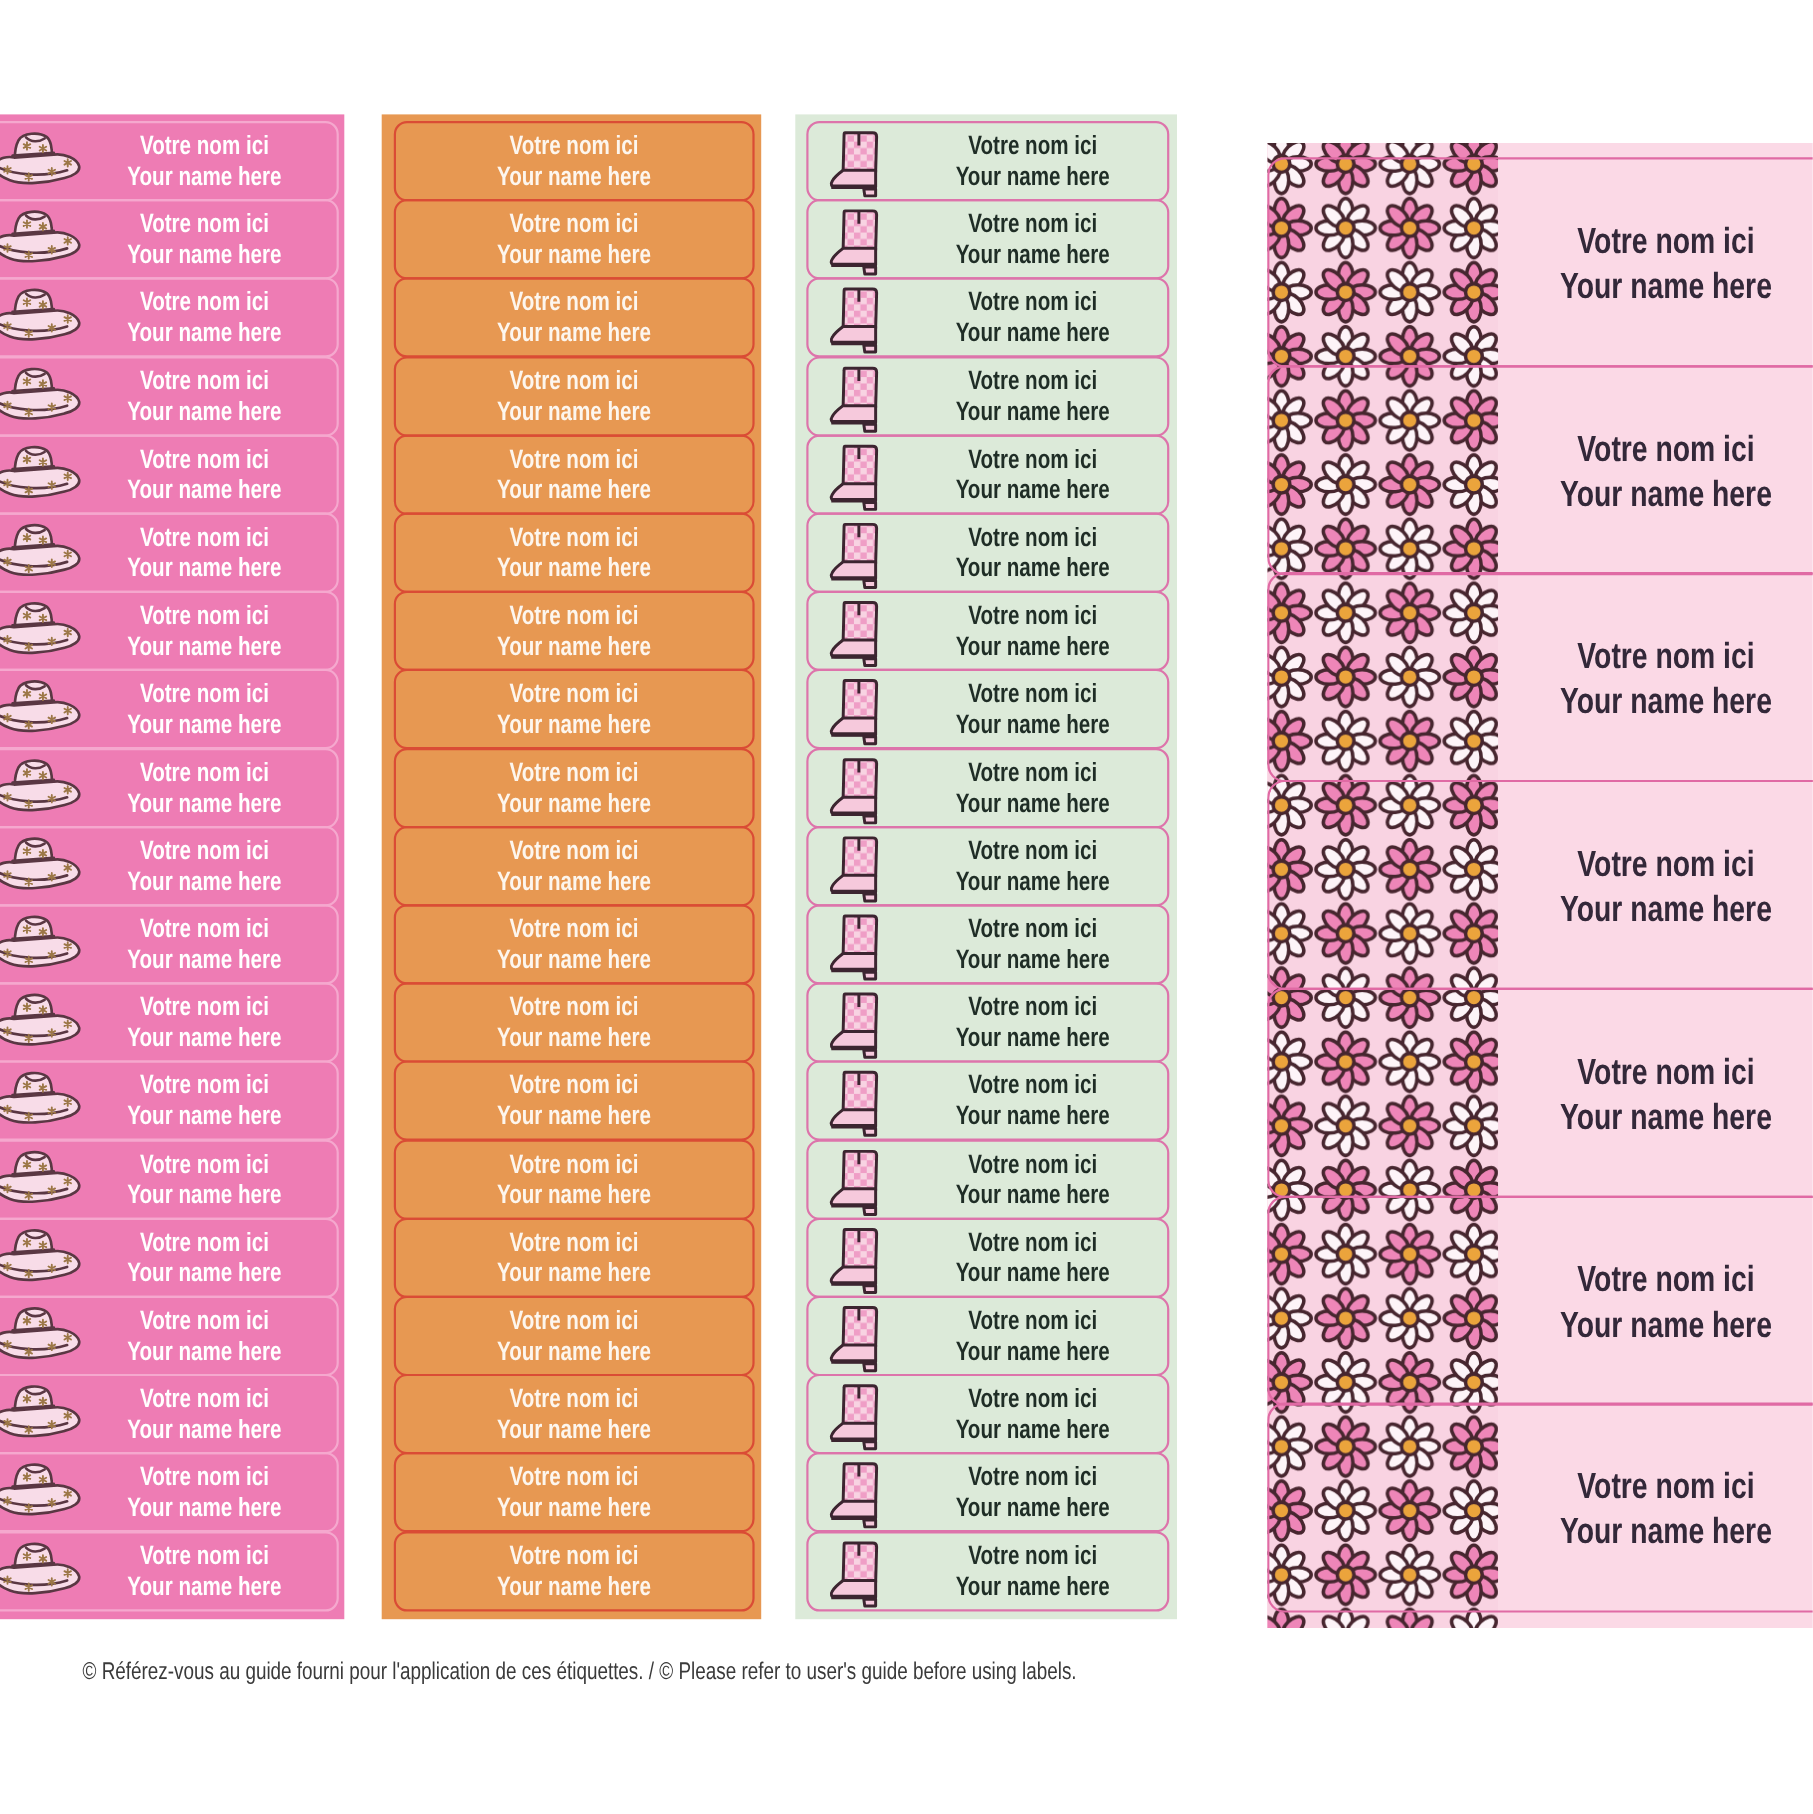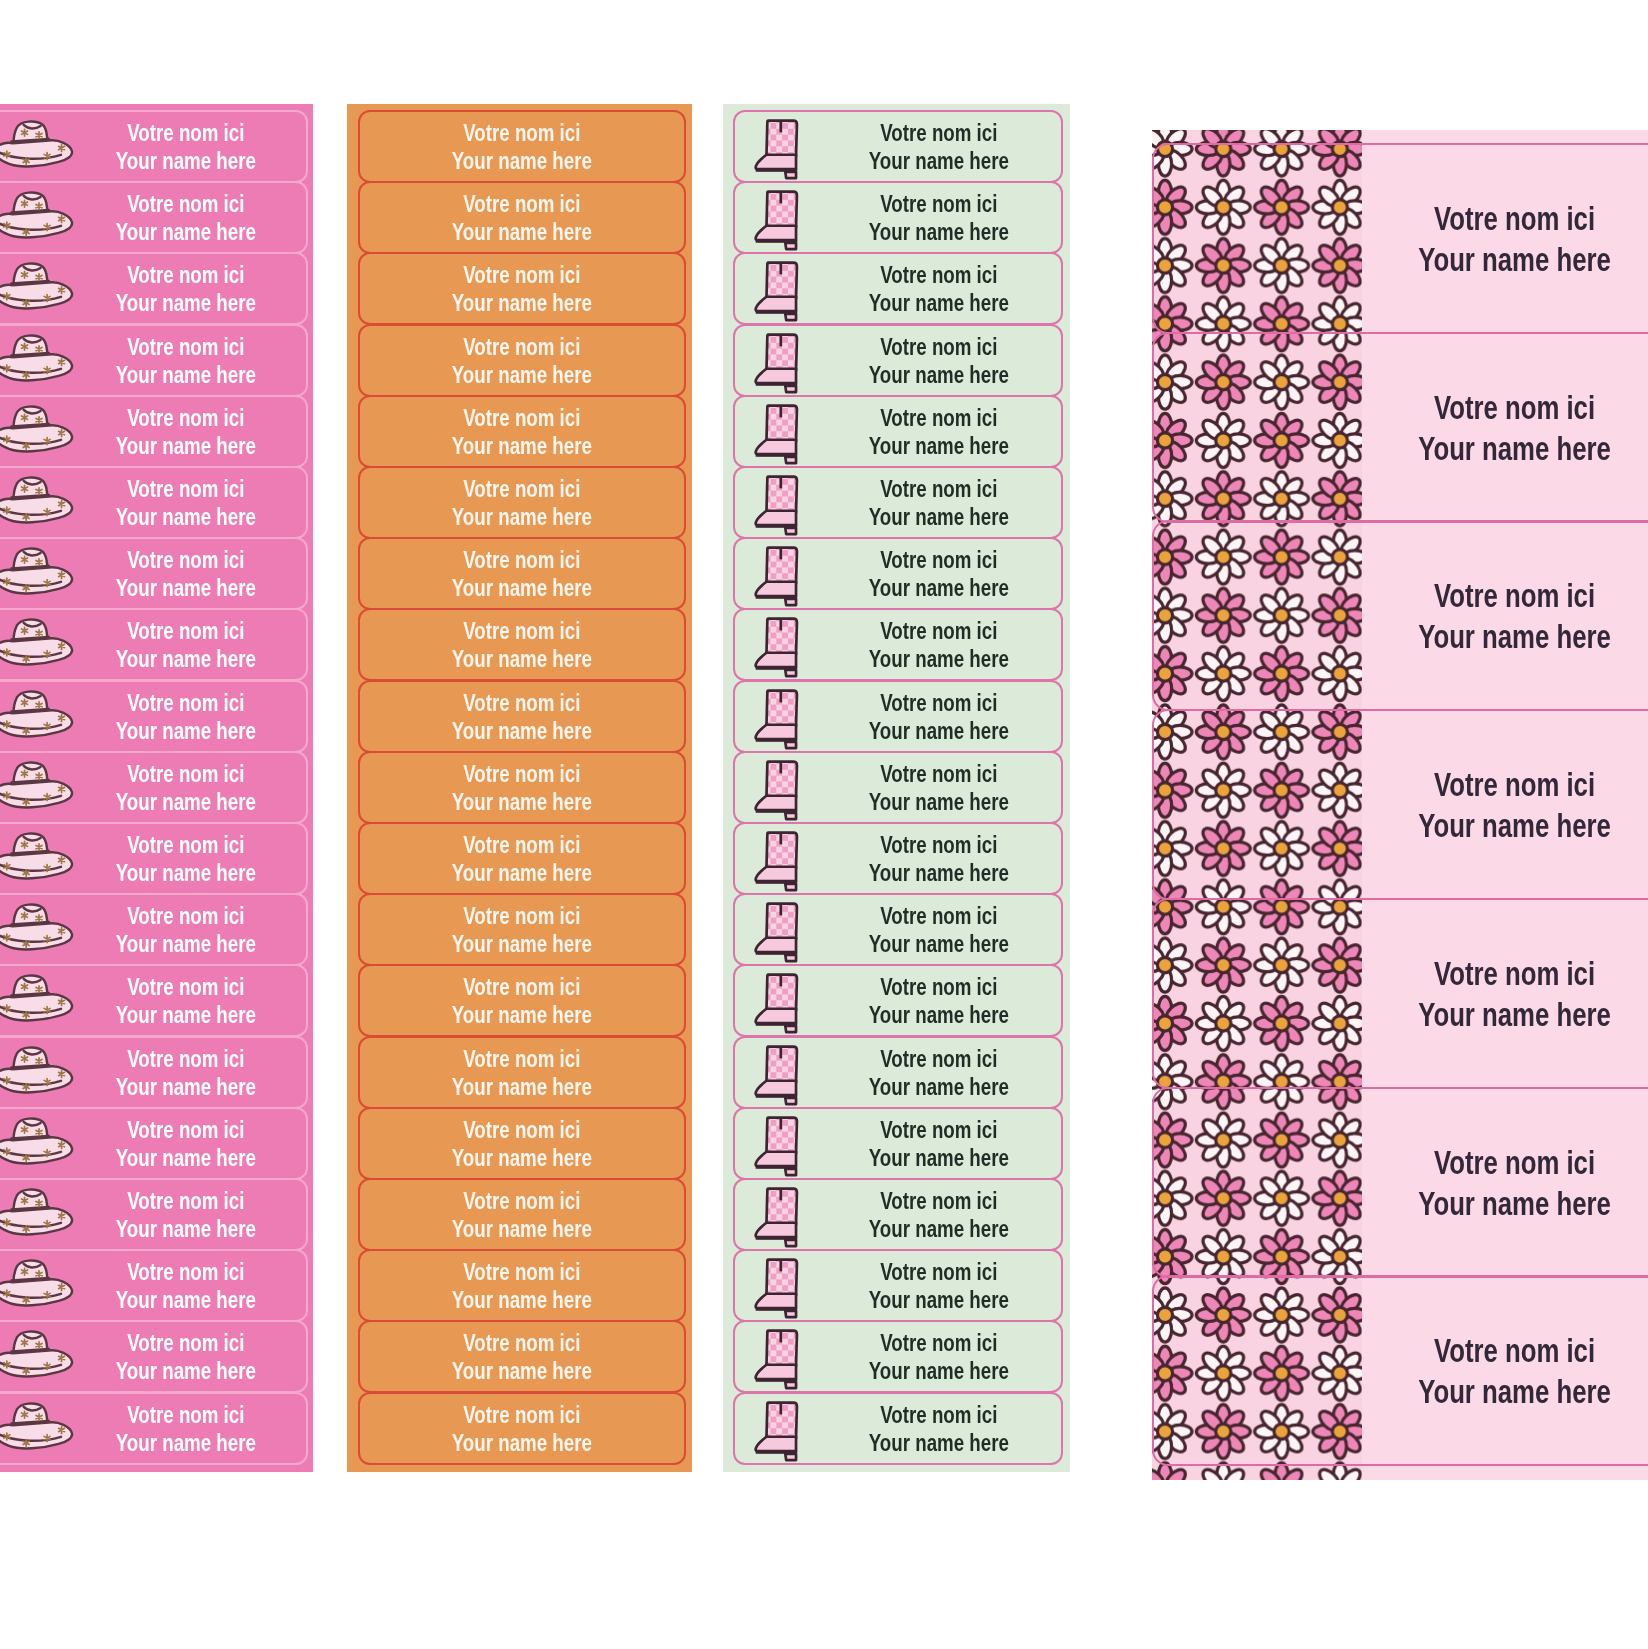--- a/index.html
+++ b/index.html
@@ -549,13 +549,16 @@
           <span class="cond"><span>Votre nom ici</span><br><span>Your name here</span></span>
         </div>
       </div>
       <div class="label" style="top: 1145px; border-color: rgb(224, 106, 164);">
         <div class="txt" style="color:#332839">
           <span class="cond"><span>Votre nom ici</span><br><span>Your name here</span></span>
         </div>
       </div>
     </div>
 
+  <div class="footer">
+    <span class="cond2">© Référez-vous au guide fourni pour l'application de ces étiquettes. / © Please refer to user's guide before using labels.</span>
+  </div>
 </div>
 
 </body></html>

